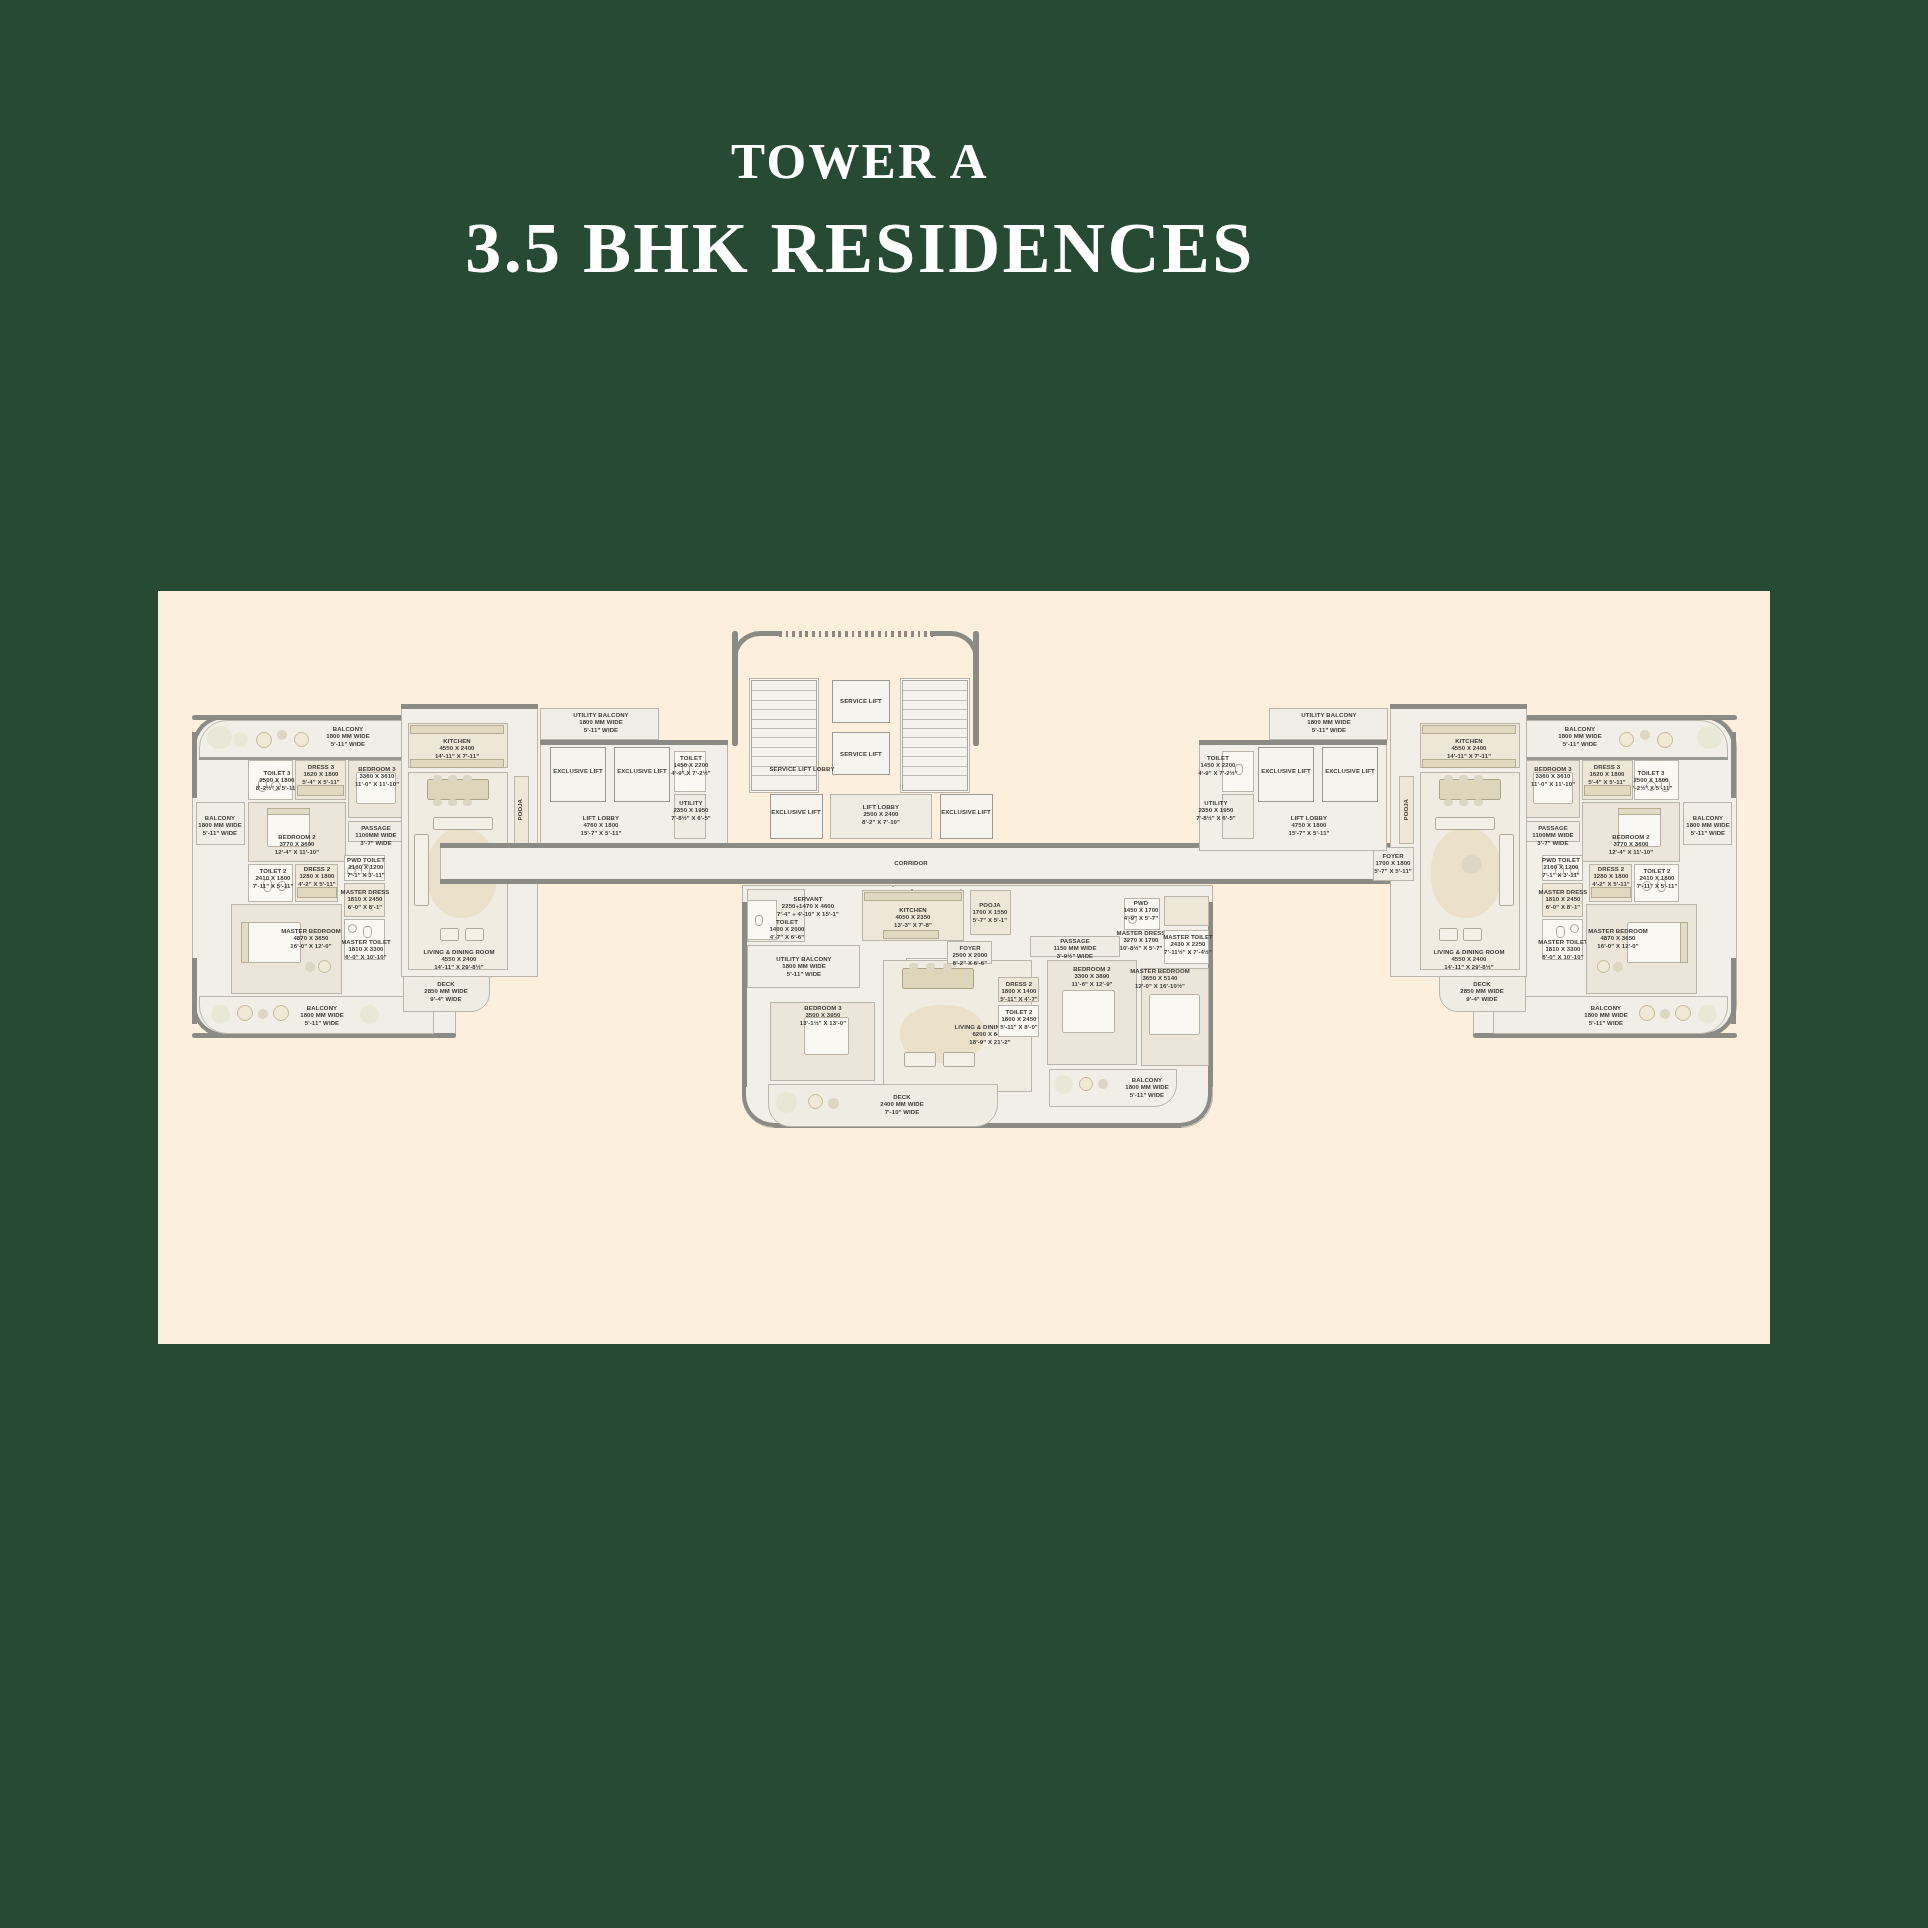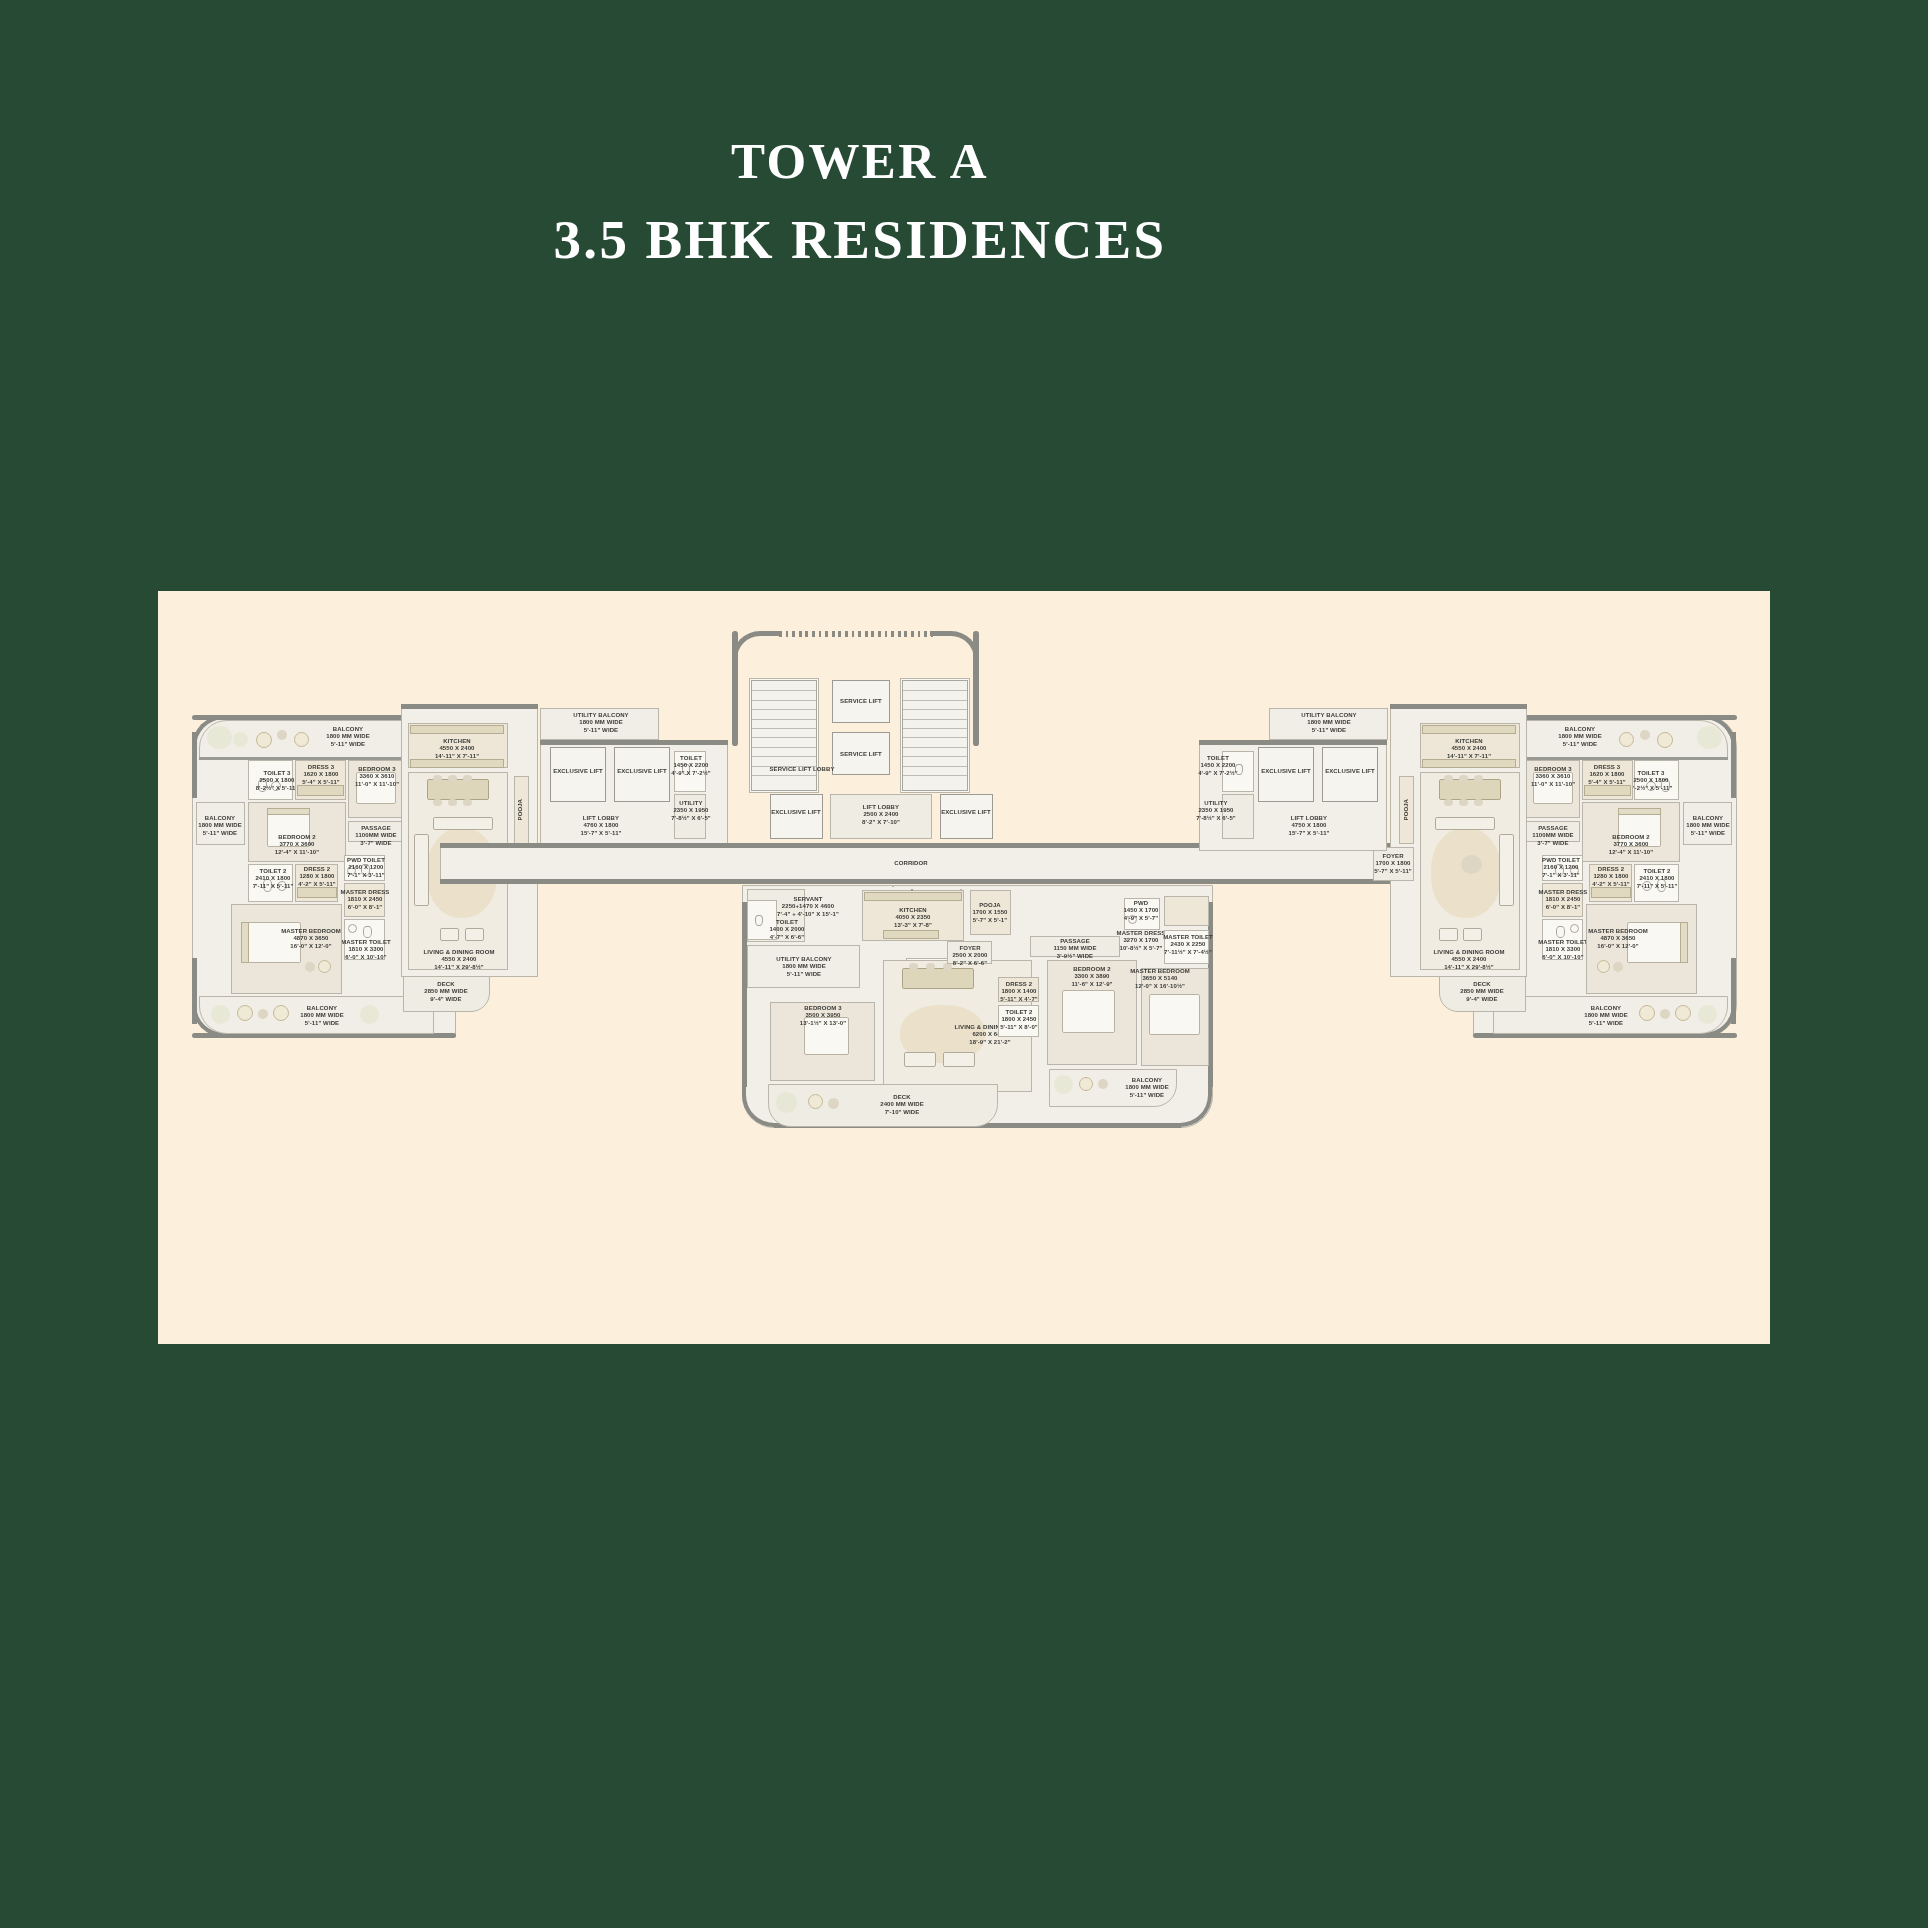--- a/index.html
+++ b/index.html
@@ -21,21 +21,21 @@
   #title-line1{
     font-family:"Liberation Serif", serif;
     font-weight:bold;
     font-size:51px;
     letter-spacing:2.4px;
     line-height:1.0;
   }
   #title-line2{
     font-family:"Liberation Serif", serif;
     font-weight:bold;
-    font-size:55px;
+    font-size:72px;
     letter-spacing:2.4px;
     margin-top:24.5px;
     line-height:1.0;
     text-align:center;
   }
 
   
   #plan-canvas{
     position:absolute;
     left:158px;top:591px;

